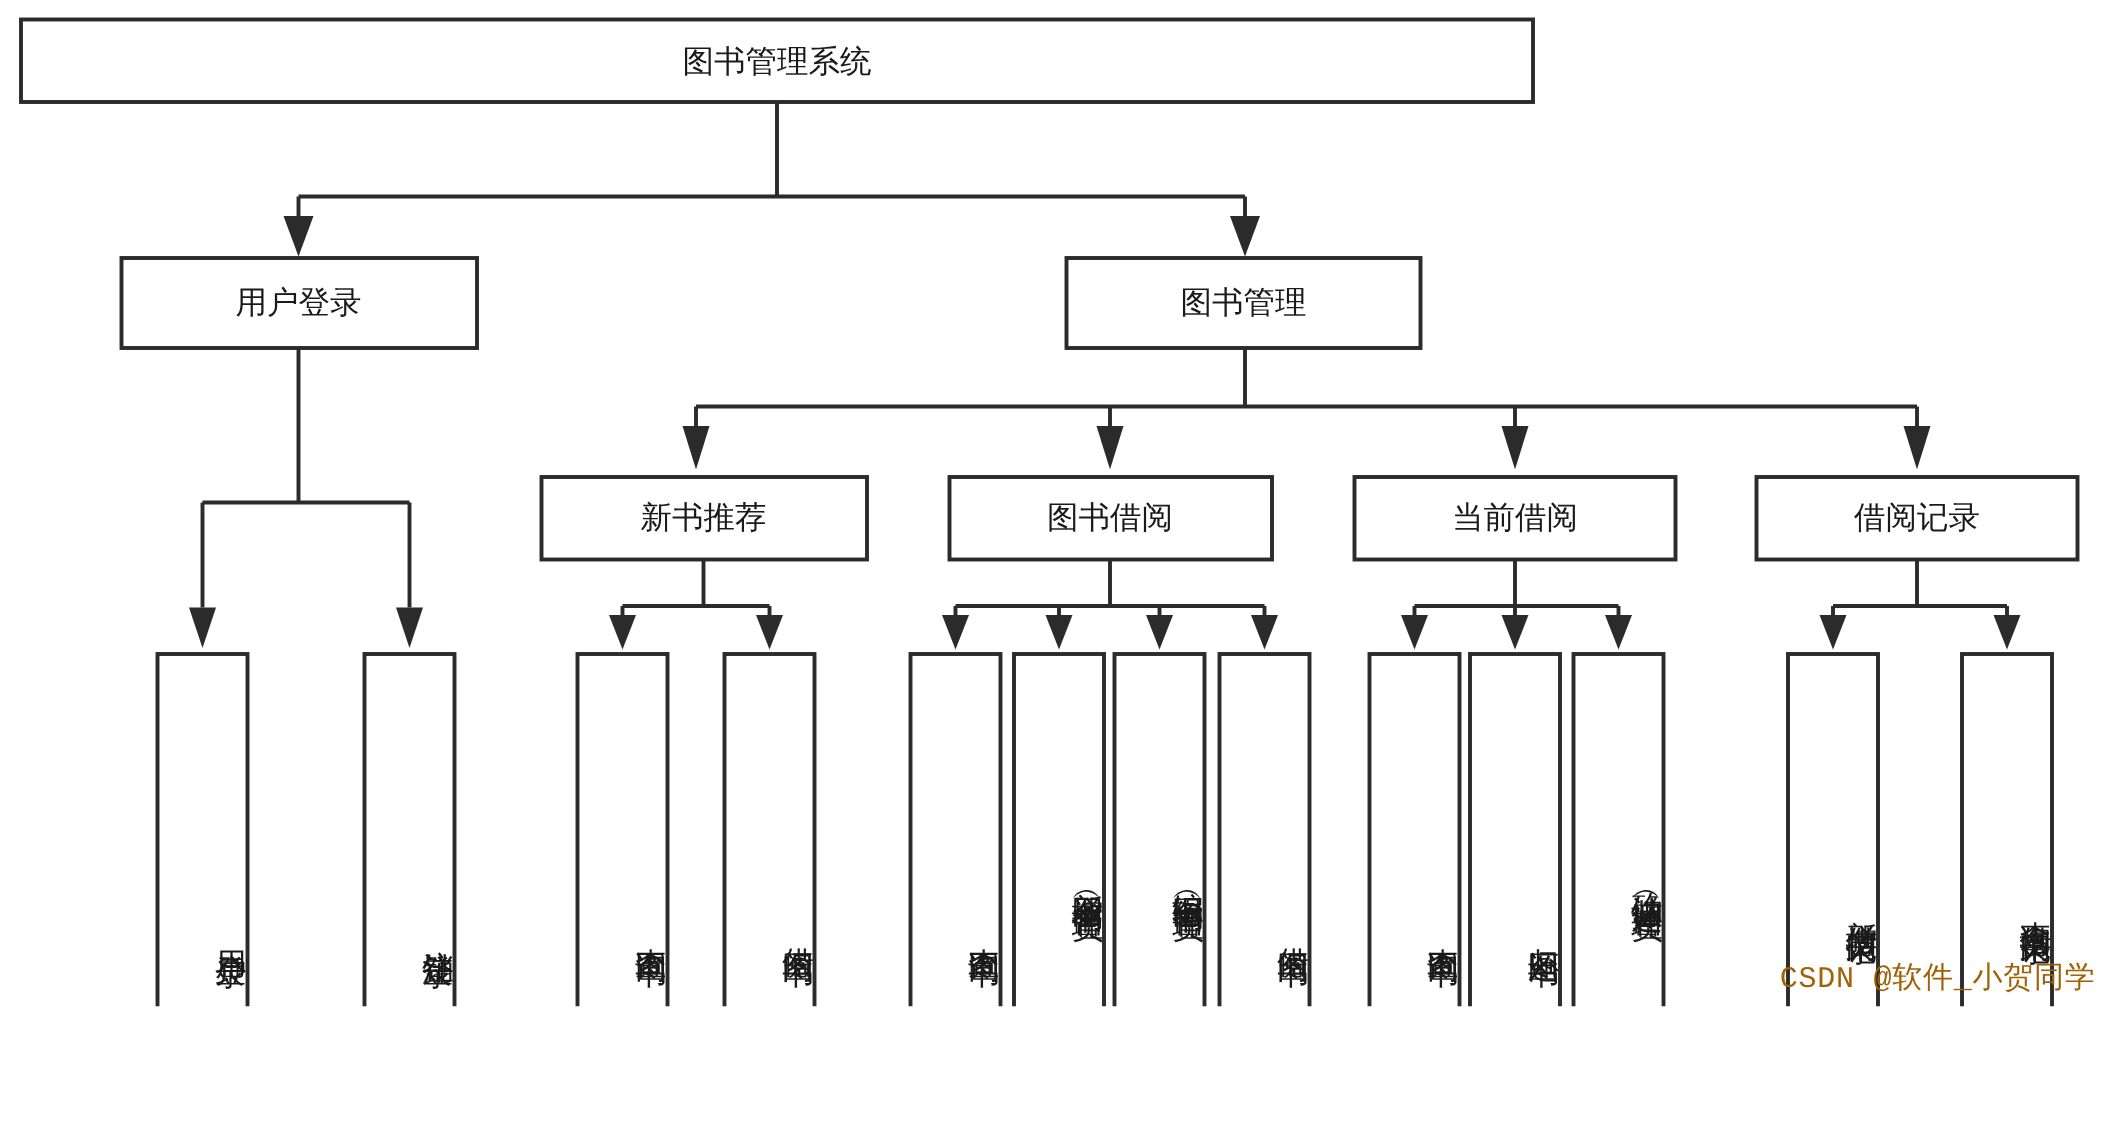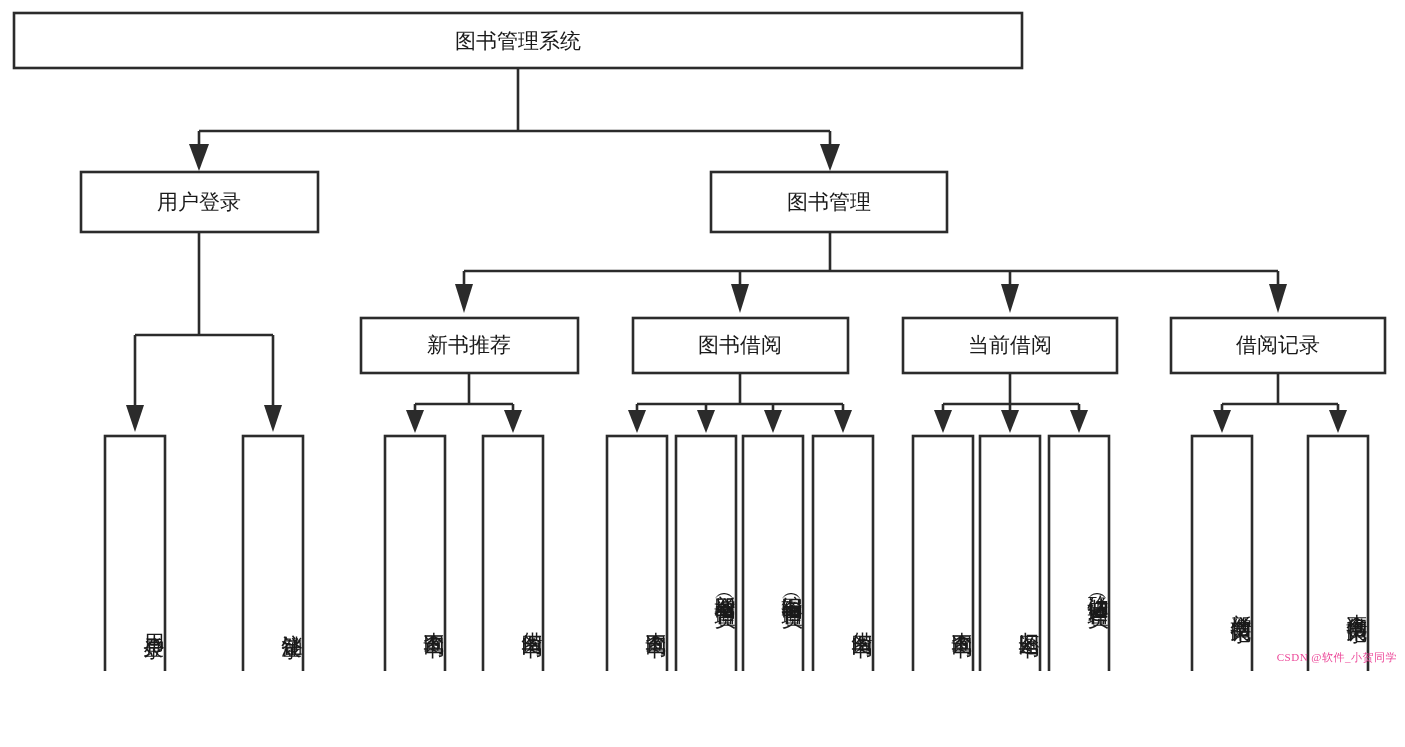--- a/index.html
+++ b/index.html
@@ -58,23 +58,23 @@
     display: flex;
     align-items: flex-start;
     justify-content: center;
     white-space: nowrap;
     pointer-events: none;
   }
   .watermark {
     position: absolute;
     right: 8px;
     bottom: 6px;
-    font-family: Liberation Serif, serif;
-    font-size: 11px;
-    color: #ec4899;
+    font-family: Liberation Mono, monospace;
+    font-size: 20px;
+    color: #a16207;
     letter-spacing: 0.5px;
     white-space: nowrap;
   }
 </style>
 </head>
 <body>
 
 <div id="diagram-root">
 
   <svg class="diagram-canvas" viewBox="0 0 1405 747">

